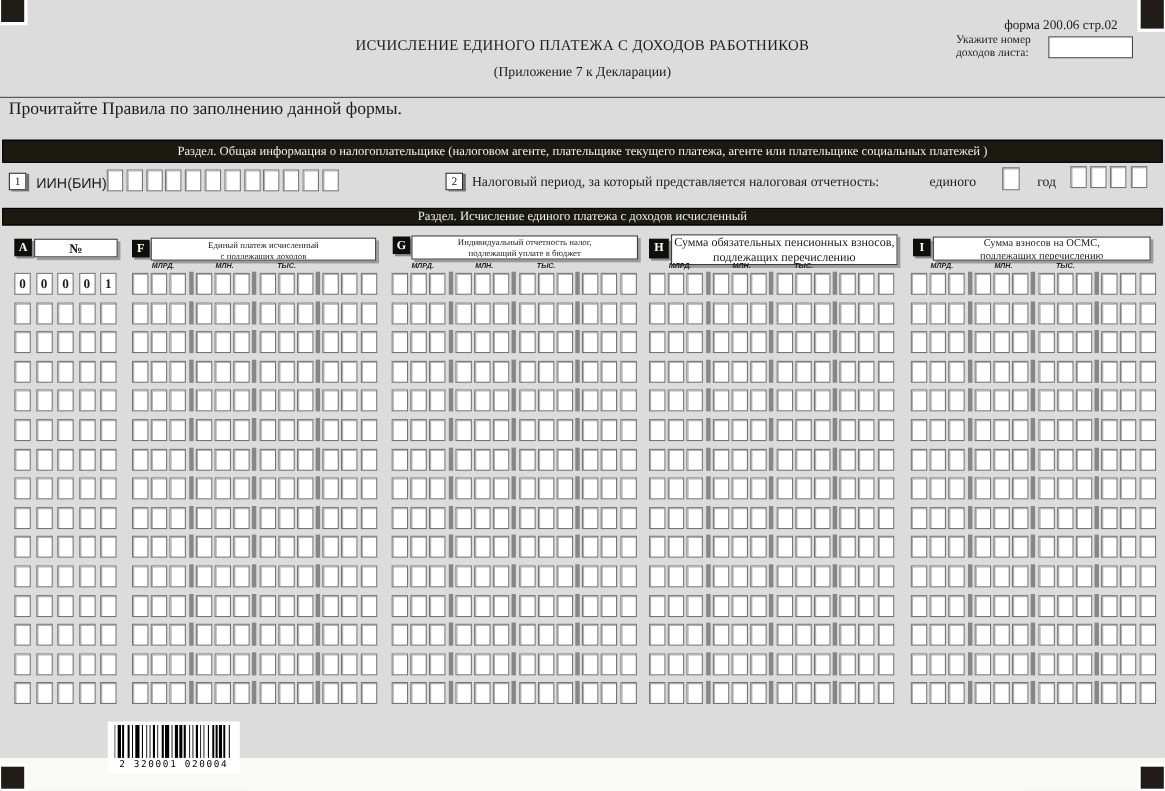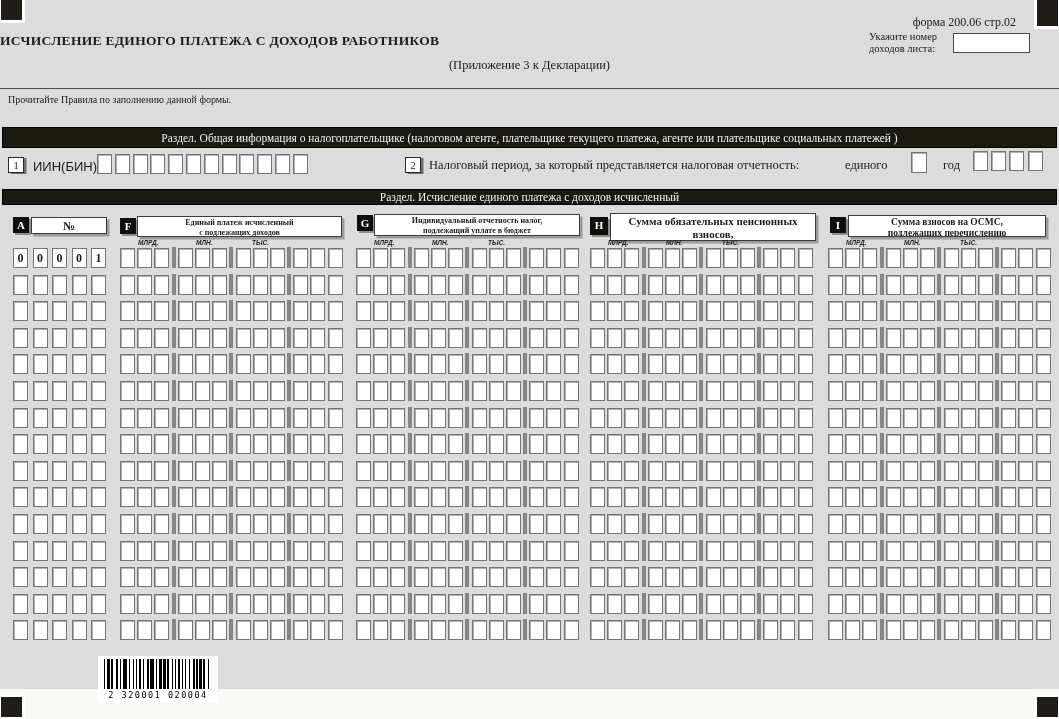--- a/index.html
+++ b/index.html
@@ -16,24 +16,24 @@
   
   .corner { position:absolute; width:21px; height:20px; background:#201d18; box-shadow:0 0 0 3px #ffffff; }
   .corner.tr { height:26px; }
 
   .bottom-strip { position:absolute; left:0; top:689px; width:1059px; height:30px; background:#f9f9f8; }
 
   
   .form-code { right:43px; top:15px; font-size:12px; }
   .sheet-note { left:869px; top:31px; font-size:10.5px; line-height:12px; }
   .sheet-input { left:953px; top:33px; width:77px; height:20px; background:#fff; border:1px solid #4c4c4c; }
-  .title { left:0; width:1059px; top:33px; font-size:13.5px; font-weight:bold; letter-spacing:.3px; }
+  .title { left:0; width:1059px; top:33px; text-align:center; font-size:13.5px; font-weight:normal; letter-spacing:.3px; }
   .subtitle { left:0; width:1059px; top:58px; text-align:center; font-size:12.5px; }
   .divider { left:0; top:88px; width:1059px; border-top:1.5px solid #4a4a4a; }
-  .instr { left:8px; top:94px; font-size:10px; line-height:12.5px; }
+  .instr { left:8px; top:94px; font-size:16px; line-height:12.5px; }
 
   
   .section-bar {
     left:2px; width:1055px; background:#1a1a11; color:#f2f2ee;
     text-align:center; font-size:11.5px; border:1px solid #000;
   }
   .bar1 { top:127px; height:21px; line-height:20px; }
   .bar2 { top:189px; height:16px; line-height:15px; }
 
   
@@ -57,21 +57,21 @@
   .sep { width:4px; height:21px; background:#868686; margin-top:-1px; flex:0 0 auto; }
 
   
   .badge {
     position:absolute; width:16px; height:16px; background:#0e0e0a; color:#fff;
     text-align:center; font-size:11px; font-weight:bold; line-height:16px;
     box-shadow:2px 2px 0 #8d8d8d;
   }
   .colhdr {
     position:absolute; background:#fff; border:1px solid #3c3c3c;
-    box-shadow:2.5px 2.5px 0 #9b9b9b; text-align:center; overflow:hidden;font-weight:bold;
+    box-shadow:2.5px 2.5px 0 #9b9b9b; text-align:center; overflow:hidden;
   }
   .hdr-a { font-size:12px; font-weight:bold; line-height:16px; }
   .hdr-sm { font-size:8px; line-height:9.5px; padding-top:1px; }
   .hdr-md { font-size:9.5px; line-height:10.5px; padding-top:1px; }
   .hdr-lg { font-size:11px; line-height:12.5px; padding-top:1px; }
 
   
   .units { position:absolute; height:8px; }
   .unit {
     position:absolute; font-family:"Liberation Sans", sans-serif;
@@ -105,21 +105,21 @@
 <div class="corner" style="left:1px; top:697px;"></div>
 <div class="corner" style="left:1037px; top:697px;"></div>
 
 <div class="abs form-code">форма 200.06 стр.02</div>
 <div class="abs sheet-note">
   <div>Укажите номер</div>
   <div>доходов листа:</div>
 </div>
 <div class="abs sheet-input"></div>
 <div class="abs title">ИСЧИСЛЕНИЕ  ЕДИНОГО ПЛАТЕЖА С ДОХОДОВ РАБОТНИКОВ</div>
-<div class="abs subtitle">(Приложение 3 к Декларации)</div>
+<div class="abs subtitle">(Приложение 7 к Декларации)</div>
 <div class="abs divider"></div>
 <div class="abs instr">
   <div>Прочитайте Правила по заполнению данной формы.</div>
 </div>
 
 <div class="section-bar abs bar1">Раздел. Общая информация о налогоплательщике (налоговом агенте, плательщике текущего платежа, агенте или плательщике социальных платежей )</div>
 
 <div class="numbox" style="left:8px; top:157px;">1</div>
 <div class="field-label sans" style="left:33px; top:159px;">ИИН(БИН)</div>
 <div class="cells" id="iin-cells" style="left:97px; top:154px; column-gap:2.8px;">

